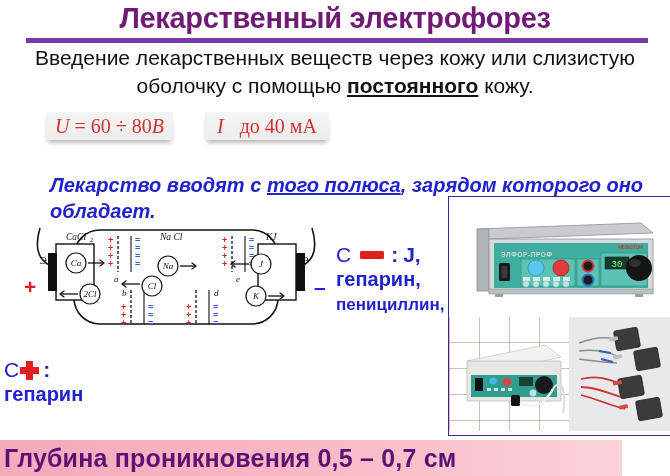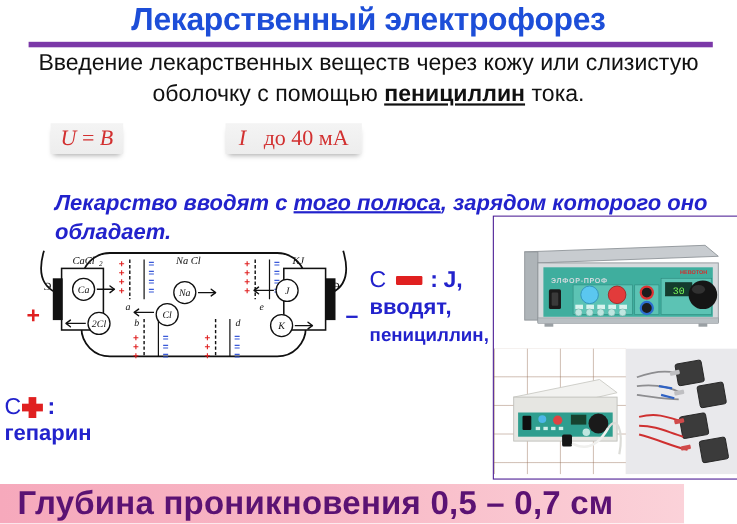--- a/index.html
+++ b/index.html
@@ -10,21 +10,21 @@
     overflow:hidden;
     position:relative;
   }
   .slide{position:absolute;inset:0;background:#fff;}
 
   
   .title{
     position:absolute;left:0;top:2px;width:670px;
     text-align:center;
     font-size:29px;font-weight:bold;
-    color:#1d4ed8;
+    color:#701a75;
     letter-spacing:-0.3px;
     white-space:nowrap;
   }
   .title-underline{
     position:absolute;left:26px;top:38px;width:622px;height:5px;
     background:#7B38A8;
   }
 
   
   .lead{
@@ -121,44 +121,45 @@
   }
   .whitebg{position:absolute;left:120px;top:0;width:106px;height:114px;background:#e9e9ec;}
 
   
   .banner{
     position:absolute;left:0;top:440px;width:622px;height:36px;
     background:linear-gradient(90deg,#F6A9BC 0%,#F8B6C4 45%,#FBD2D9 100%);
     display:flex;align-items:center;
   }
   .banner-text{
-    color:#5B1273;font-weight:bold;font-size:30px;
-    padding-left:16px;white-space:nowrap;letter-spacing:.2px;
+    color:#5B1273;font-weight:bold;font-size:25px;
+    padding-left:4px;white-space:nowrap;letter-spacing:.2px;
   }
   .banner-right{
     position:absolute;left:622px;top:440px;width:48px;height:36px;background:#fff;
   }
 </style>
 </head>
 <body>
 
 <div class="slide">
 
   <div class="title">Лекарственный электрофорез</div>
   <div class="title-underline"></div>
 
   <div class="lead">
-    <span>Введение лекарственных веществ через кожу или слизистую оболочку с помощью </span><b>пенициллин</b><span> тока.</span>
+    <span>Введение лекарственных веществ через кожу или слизистую оболочку с помощью </span><b>постоянного</b><span> кожу.</span>
   </div>
 
   <div class="fbox" id="fbox-u">
     <span class="it">U</span>
     <span>&nbsp;</span>
     <span>=</span>
     <span>&nbsp;</span>
+    <span>60 ÷ 80</span>
     <span class="it">B</span>
   </div>
 
   <div class="fbox" id="fbox-i">
     <span class="it">I</span>
     <span class="sp"></span>
     <span>до</span>
     <span>&nbsp;</span>
     <span>40</span>
     <span>&nbsp;</span>
@@ -288,21 +289,21 @@
     </svg>
   </div>
 
   <div class="neg-block">
     <div class="pol-line">
       <span class="pol-c">С</span>
       <span class="minus-bar"></span>
       <span class="colon">:</span>
       <span class="pol-rest">J,</span>
     </div>
-    <div class="pol-sub">вводят,</div>
+    <div class="pol-sub">гепарин,</div>
     <div class="pol-sub small">пенициллин,</div>
   </div>
 
   <div class="pos-block">
     <div class="pol-line">
       <span class="pol-c">С</span>
       <span class="plus-ico"></span>
       <span class="colon">:</span>
     </div>
     <div class="pol-sub">гепарин</div>

